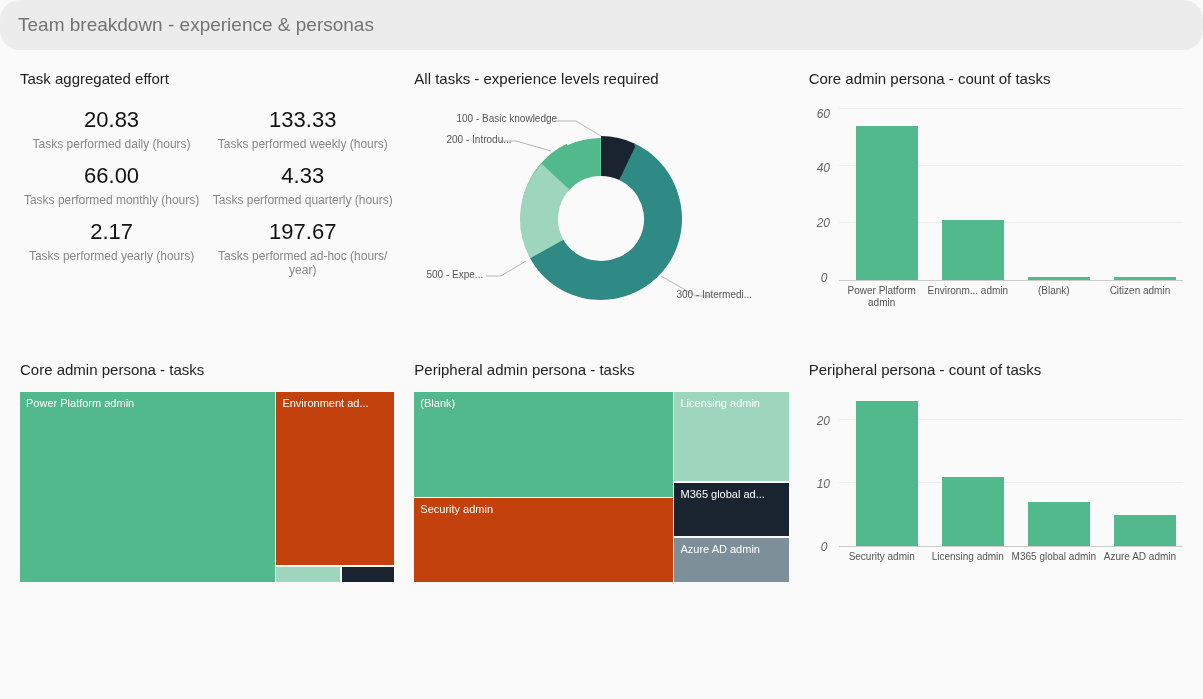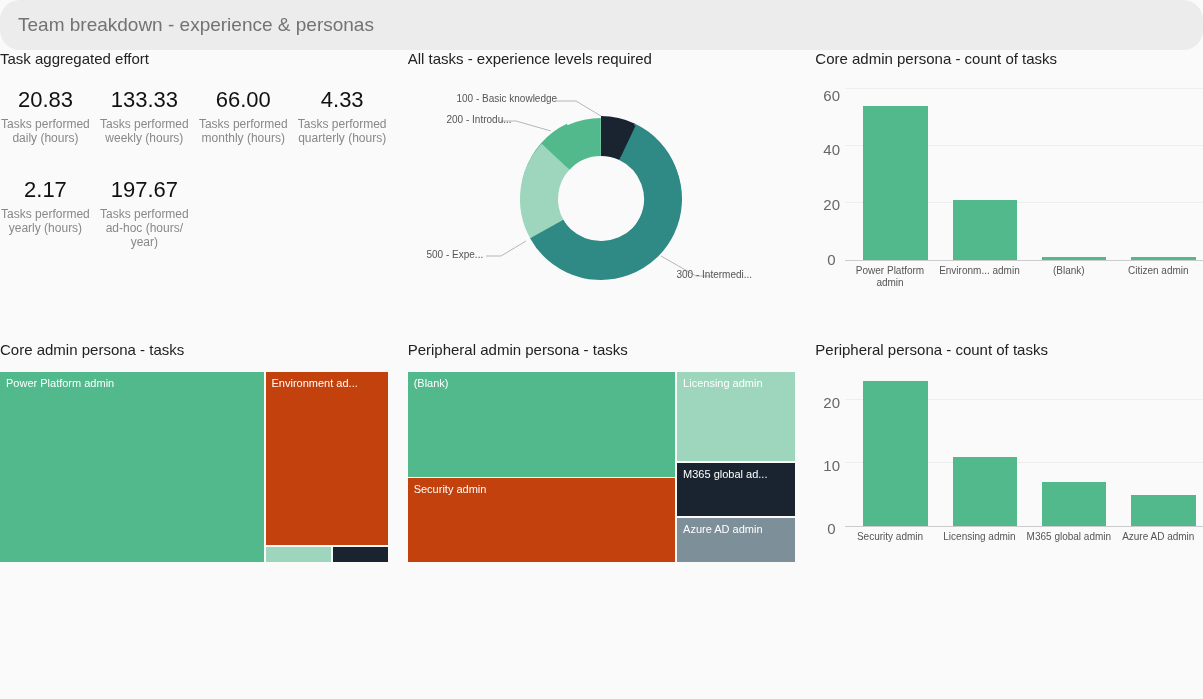--- a/index.html
+++ b/index.html
@@ -1,31 +1,31 @@
 <!DOCTYPE html>
 <html><head>
 <meta charset="utf-8">
 <style>
   * { box-sizing: border-box; margin: 0; padding: 0; }
   body { font-family: "Segoe UI", Arial, sans-serif; background: #fafafa; color: #333; width:1203px; }
   .header { background: #ececec; padding: 14px 18px; font-size: 19px; font-weight: 400; color: #737373; border-radius: 20px; }
-  .dashboard { display: grid; grid-template-columns: 1fr 1fr 1fr; grid-template-rows: auto auto; gap: 30px 20px; }
+  .dashboard { padding: 20px; display: grid; grid-template-columns: 1fr 1fr 1fr; grid-template-rows: auto auto; gap: 30px 20px; }
   .tile { background: transparent; }
   .tile-title { font-size: 15px; font-weight: 400; color: #222; margin-bottom: 14px; }
   
-  .metrics-grid { display: grid; grid-template-columns: 1fr 1fr 1fr 1fr; gap: 32px 8px; padding-top:6px; }
+  .metrics-grid { display: grid; grid-template-columns: 1fr 1fr; gap: 12px 8px; padding-top:6px; }
   .metric { text-align: center; }
   .metric-value { font-size: 22px; color: #111; font-weight: 400; }
   .metric-label { font-size: 12px; color: #888; margin-top: 4px; }
   
   .donut-wrap { position: relative; width: 310px; height: 230px; margin: 0 auto; }
   .donut-label { position: absolute; font-size: 10px; color: #555; white-space: nowrap; }
   
   .barchart { position: relative; height: 230px; width: 100%; }
-  .bar-axis-label { position:absolute; font-size:15px; color:#666; }
+  .bar-axis-label { position:absolute; font-size:12px; color:#666;font-style:italic; }
   .bar-area { position:absolute; left:30px; right:0; top:8px; bottom:50px; border-bottom:1px solid #ccc; }
   .bar-grid { position:absolute; left:0; right:0; border-top:1px solid #eee; }
   .bar-rect { position:absolute; bottom:0; background:#51b98b; }
   .bar-cat { position:absolute; text-align:center; font-size:10px; color:#555; top:100%; padding-top:5px; line-height:1.2; }
   
   .treemap { position:relative; width:100%; height:190px; margin-top:8px; }
   .tree-block { position:absolute; color:#fff; font-size:11px; padding:5px 6px; overflow:hidden; }
   .c-green  { background:#51b98b; }
   .c-teal   { background:#c2410c; }
   .c-mint   { background:#9dd6bd; }

